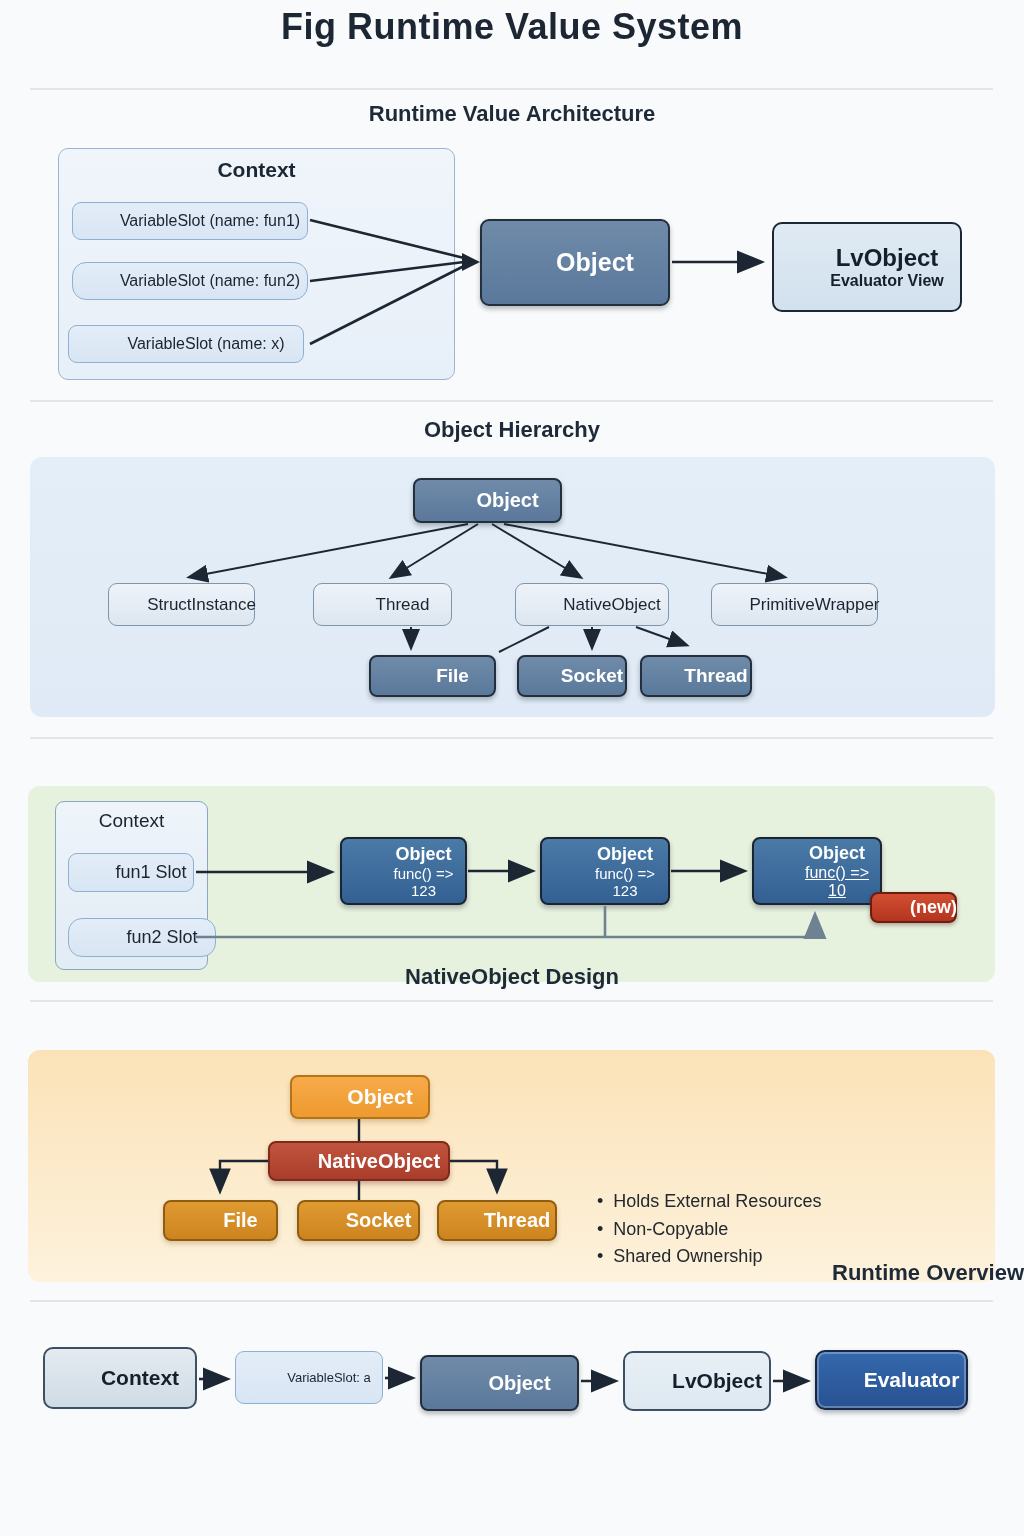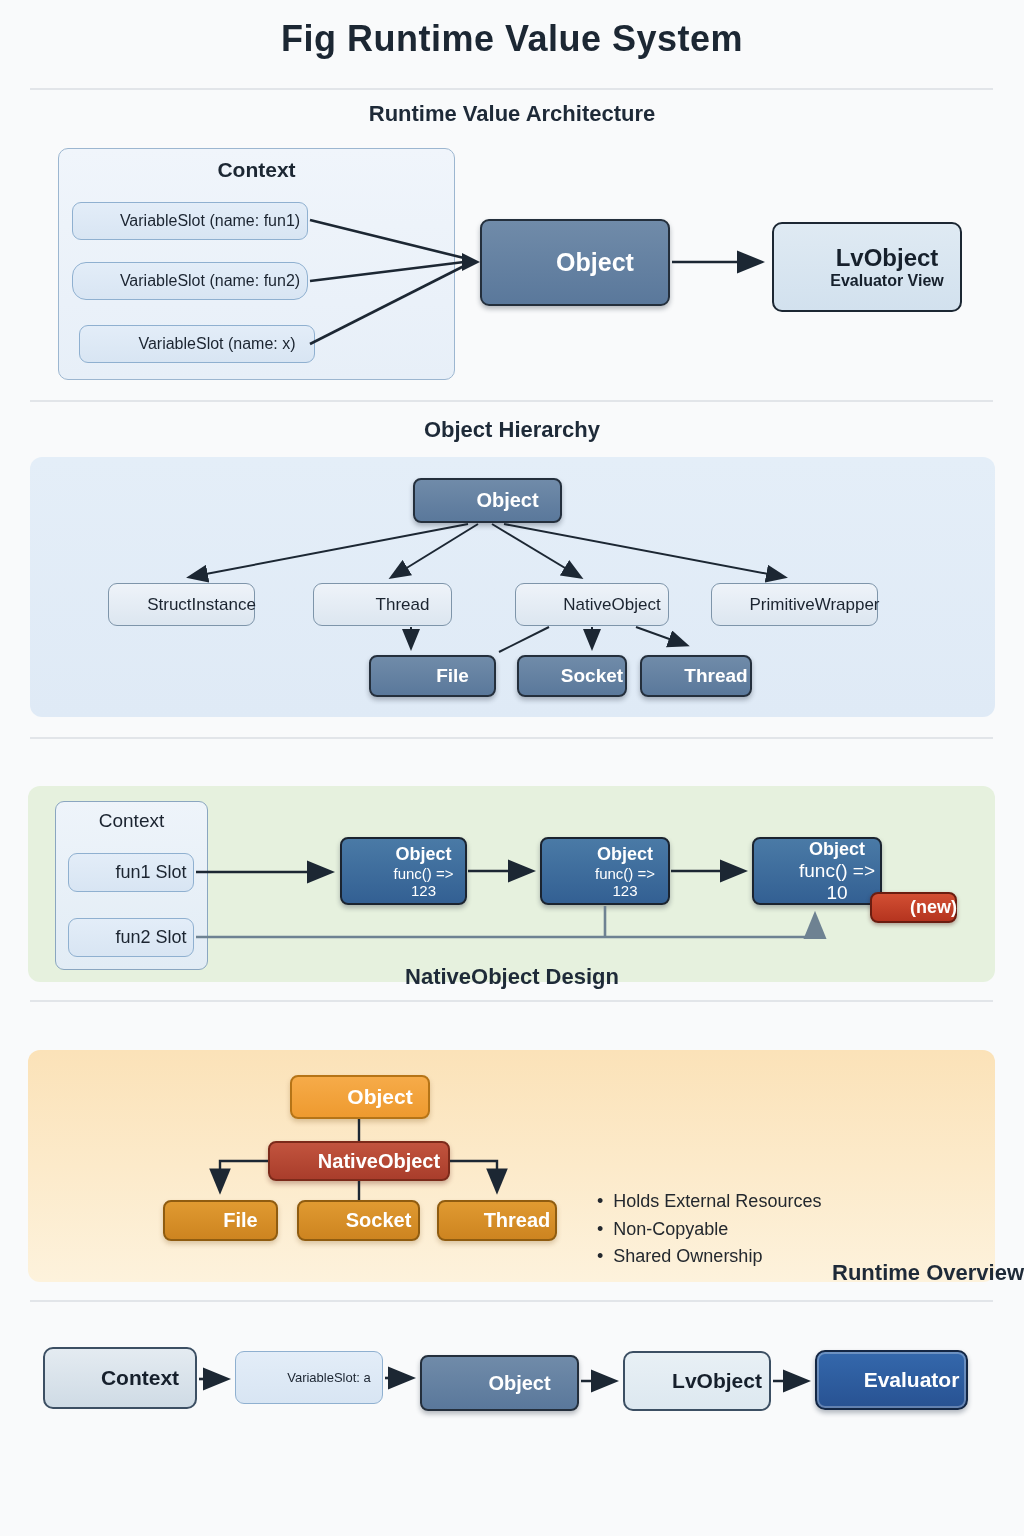--- a/index.html
+++ b/index.html
@@ -28,30 +28,30 @@
   .ctx5 { background:linear-gradient(180deg,#e4ebf1,#cfdbe5); border:2px solid #3c4f63; color:#16202c; font-weight:bold; }
   .bullet { display:flex; align-items:center; color:#23282e; font-size:18px; }
   .bullet::before { content:"•"; margin-right:10px; font-size:18px; }
   svg.connectors { position:absolute; left:0; top:0; pointer-events:none; }
 </style>
 </head>
 <body>
 
 <div class="page">
 
-  <div class="abs main-title" style="top:18px;">Fig Runtime Value System</div>
+  <div class="abs main-title" style="top:6px;">Fig Runtime Value System</div>
   <div class="abs divider" style="left:30px; top:88px; width:963px;"></div>
 
   <div class="abs sec-h" style="top:101px;">Runtime Value Architecture</div>
 
   <div class="abs ctxpanel" style="left:58px; top:148px; width:397px; height:232px;"></div>
   <div class="abs" style="left:58px; top:158px; width:397px; text-align:center; font-size:21px; font-weight:bold; color:#1c2733;">Context</div>
   <div class="abs box slot1" style="left:72px; top:202px; width:236px; height:38px; font-size:16px;">VariableSlot (name: fun1)</div>
   <div class="abs box slot1" style="left:72px; top:262px; width:236px; height:38px; font-size:16px;border-radius:14px;">VariableSlot (name: fun2)</div>
-  <div class="abs box slot1" style="left:79px; top:325px; width:236px; height:38px; font-size:16px;">VariableSlot (name: x)</div>
+  <div class="abs box slot1" style="left:68px; top:325px; width:236px; height:38px; font-size:16px;">VariableSlot (name: x)</div>
 
   <div class="abs box slate" style="left:480px; top:219px; width:190px; height:87px; font-size:25px;">Object</div>
   <div class="abs box col lv" style="left:772px; top:222px; width:190px; height:90px; border-radius:10px;">
     <div style="font-size:24px;">LvObject</div>
     <div style="font-size:16px;">Evaluator View</div>
   </div>
 
   <div class="abs divider" style="left:30px; top:400px; width:963px;"></div>
 
   <div class="abs sec-h" style="top:417px;">Object Hierarchy</div>
@@ -68,33 +68,33 @@
   <div class="abs box slate" style="left:517px; top:655px; width:110px; height:42px; font-size:19px; border-radius:8px;">Socket</div>
   <div class="abs box slate" style="left:640px; top:655px; width:112px; height:42px; font-size:19px; border-radius:8px;">Thread</div>
 
   <div class="abs divider" style="left:30px; top:737px; width:963px;"></div>
 
   <div class="abs panel" style="left:28px; top:786px; width:967px; height:196px; background:#e6f1de;"></div>
 
   <div class="abs" style="left:55px; top:801px; width:153px; height:169px; background:linear-gradient(180deg,#eef4fa,#e2ecf5); border:1.5px solid #8aa6c0; border-radius:9px;"></div>
   <div class="abs" style="left:55px; top:810px; width:153px; text-align:center; font-size:19px; color:#1b2430;">Context</div>
   <div class="abs box slot1" style="left:68px; top:853px; width:126px; height:39px; font-size:18px;">fun1 Slot</div>
-  <div class="abs box slot1" style="left:68px; top:918px; width:126px; height:39px; font-size:18px;">fun2 Slot</div>
+  <div class="abs box slot1" style="left:68px; top:918px; width:148px; height:39px; font-size:18px;border-radius:14px;">fun2 Slot</div>
 
   <div class="abs box col steel" style="left:340px; top:837px; width:127px; height:68px; border-radius:8px;">
     <div style="font-size:18px; font-weight:bold;">Object</div>
     <div style="font-size:15px;">func() =&gt; 123</div>
   </div>
   <div class="abs box col steel" style="left:540px; top:837px; width:130px; height:68px; border-radius:8px;">
     <div style="font-size:18px; font-weight:bold;">Object</div>
     <div style="font-size:15px;">func() =&gt; 123</div>
   </div>
   <div class="abs box col steel" style="left:752px; top:837px; width:130px; height:68px; border-radius:8px;">
     <div style="font-size:18px; font-weight:bold;">Object</div>
-    <div style="font-size:19px;">func() =&gt; 10</div>
+    <div style="font-size:16px;text-decoration:underline;">func() =&gt; 10</div>
   </div>
   <div class="abs box redbadge" style="left:870px; top:892px; width:87px; height:31px; font-size:18px;">(new)</div>
 
   <div class="abs divider" style="left:30px; top:1000px; width:963px;"></div>
 
   <div class="abs sec-h" style="top:964px;">NativeObject Design</div>
   <div class="abs panel" style="left:28px; top:1050px; width:967px; height:232px; background:linear-gradient(180deg,#fbe2b8,#fdf2dc);"></div>
 
   <div class="abs box orange" style="left:290px; top:1075px; width:140px; height:44px; font-size:21px; border-radius:8px;">Object</div>
   <div class="abs box brick" style="left:268px; top:1141px; width:182px; height:40px; font-size:20px; border-radius:8px;">NativeObject</div>

